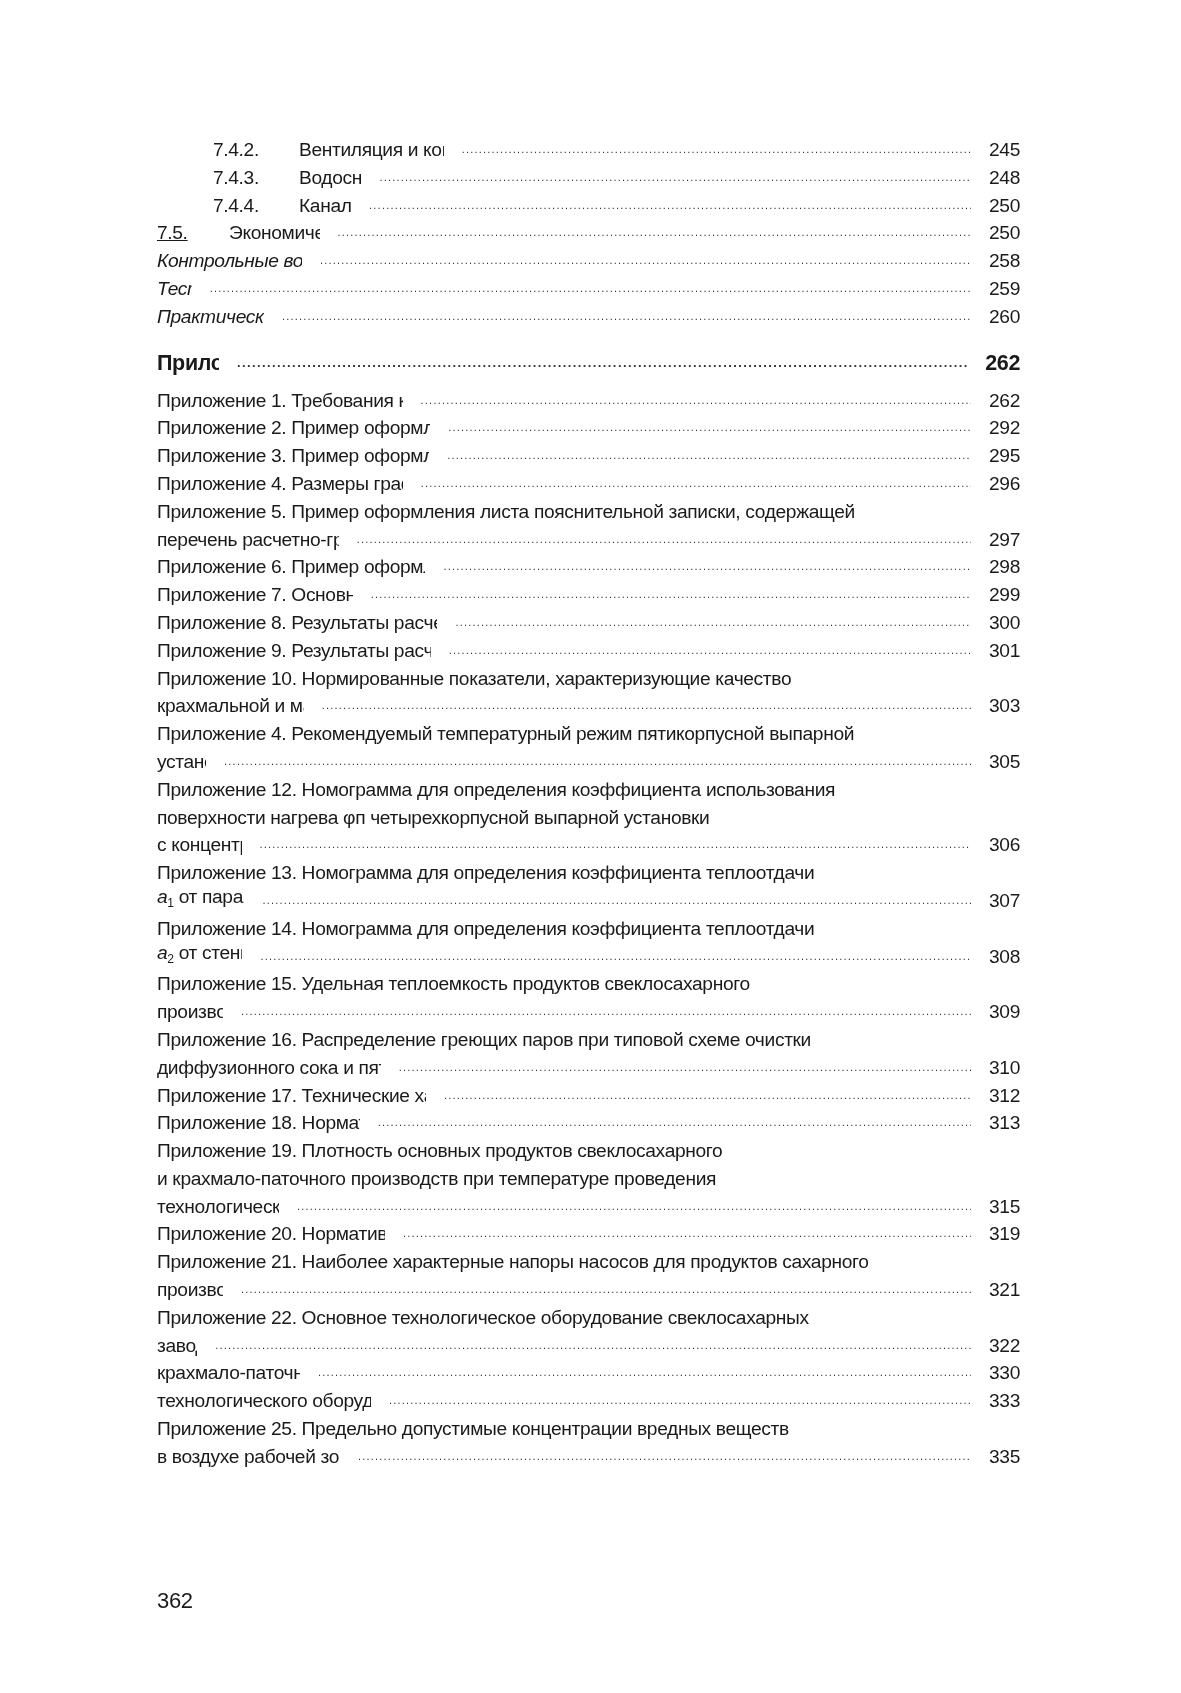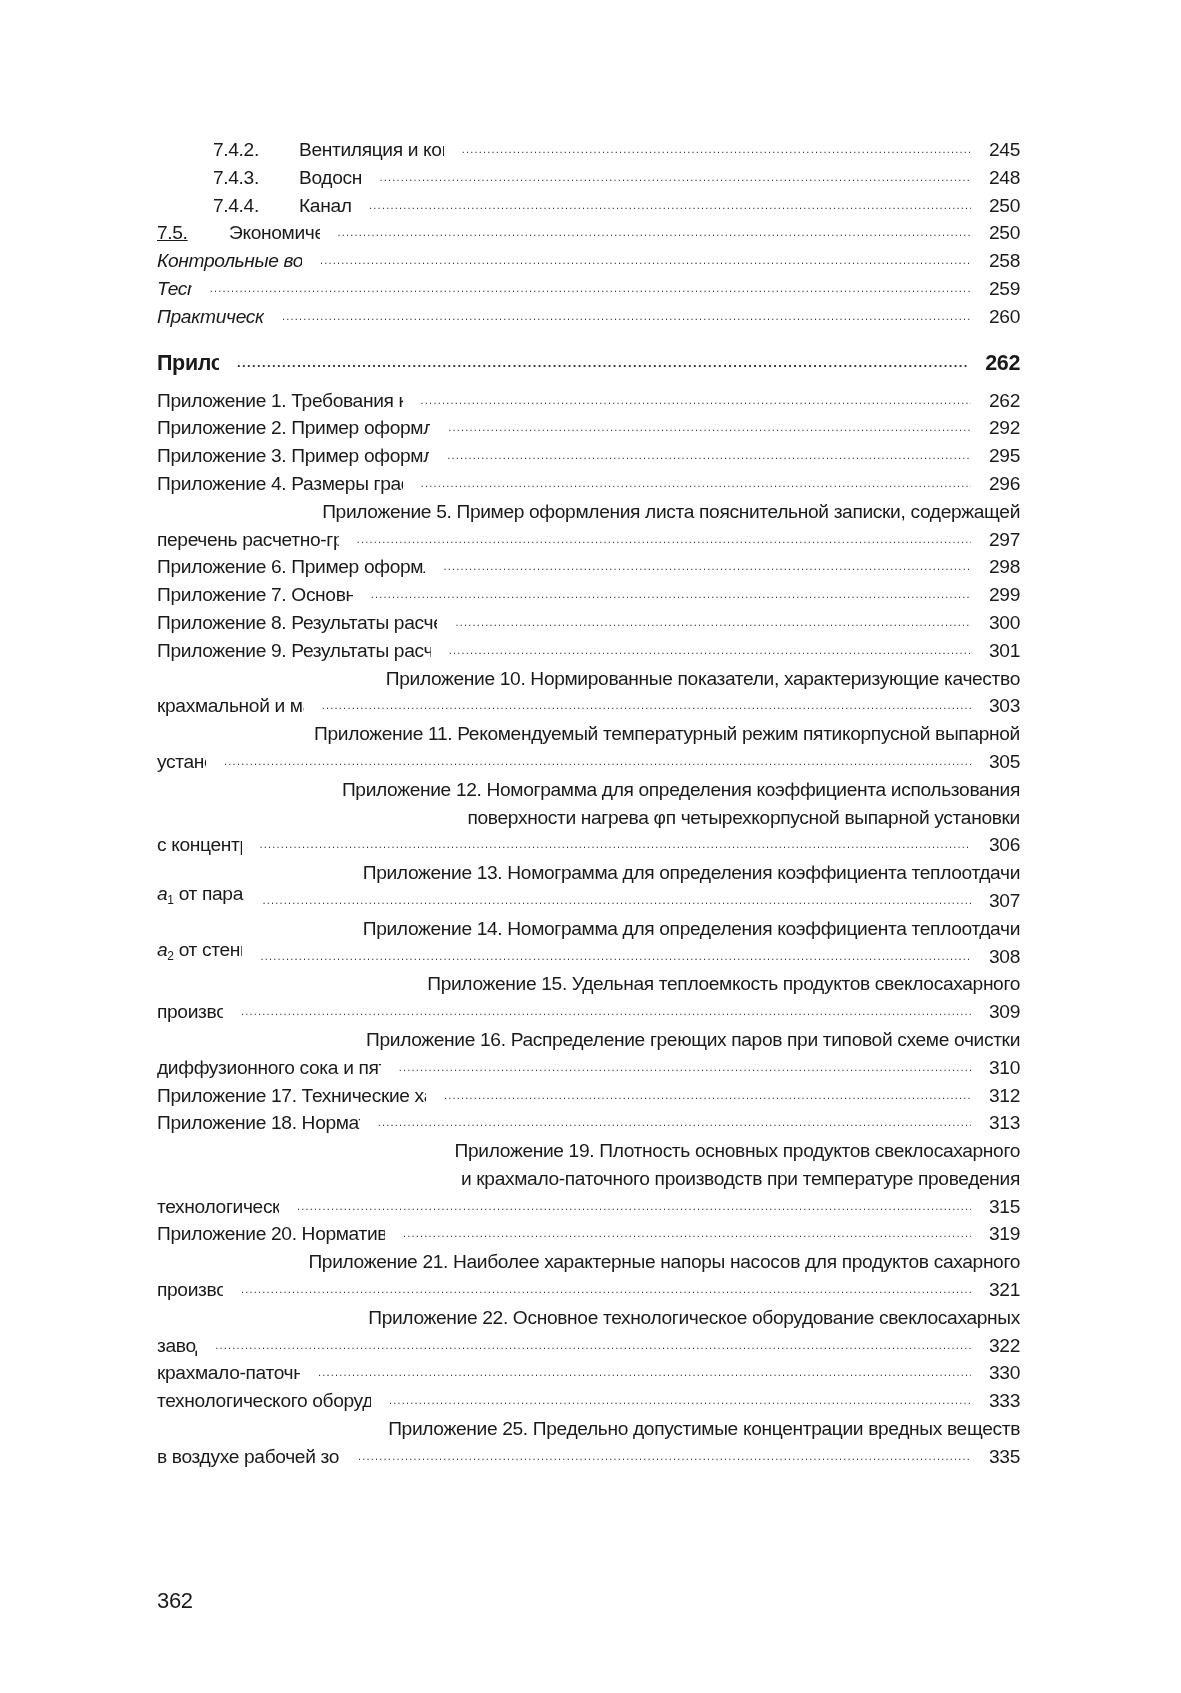--- a/index.html
+++ b/index.html
@@ -6,21 +6,21 @@
   body {
     width: 1181px; height: 1693px; position: relative; overflow: hidden;
     font-family: "Liberation Sans", "DejaVu Sans", sans-serif;
     color: #1a1a1a;
   }
   .toc {
     position: absolute; left: 157px; top: 136px; width: 863px;
     font-size: 19.2px; letter-spacing: -0.35px;
   }
   .row {
-    display: flex; align-items: flex-end; line-height: 27.8px; height: 27.8px; gap: 16px;
+    display: flex; align-items: center; line-height: 27.8px; height: 27.8px; gap: 16px;
   }
   .row .num { flex: 0 0 auto; white-space: pre; }
   .row .title { flex: 0 1 auto; white-space: nowrap; overflow: hidden; }
   .row .dots {
     flex: 1 1 auto; overflow: hidden; white-space: nowrap;
     margin: 0 2px; min-width: 8px;
     font-size: 11px; letter-spacing: 1.2px; color: #333;
   }
   .row .dots::before {
     content: "..................................................................................................................................................................................................................................................................................................................";
@@ -28,21 +28,21 @@
   .row .page { flex: 0 0 auto; text-align: right; }
   .lvl3 { padding-left: 56px; }
   .lvl3 .num { width: 70px; }
   .lvl2 .num { width: 56px; text-decoration: underline; }
   .italic .title { font-style: italic; }
   .head {
     margin-top: 16px; margin-bottom: 8px;
     font-weight: bold; font-size: 21.5px; height: 32px; line-height: 32px;
   }
   .head .dots { font-size: 13px; font-weight: bold; letter-spacing: 1.4px; }
-  .cont { line-height: 27.8px; height: 27.8px; white-space: nowrap; text-align: right; }
+  .cont { line-height: 27.8px; height: 27.8px; white-space: nowrap; }
   .sub { font-size: 12px; vertical-align: -4px; font-style: normal; }
   .italic-sym { font-style: italic; }
   .page-number {
     position: absolute; left: 157px; top: 1556px;
     font-size: 22px; letter-spacing: -0.3px; margin-top: 32px;
   }
 </style>
 </head>
 <body>
 
@@ -172,21 +172,21 @@
   <div>
     <div class="cont">Приложение 10. Нормированные показатели, характеризующие качество</div>
     <div class="row">
         <span class="title">крахмальной и мальтозной патоки</span>
         <span class="dots"></span>
         <span class="page">303</span>
       </div>
   </div>
 
   <div>
-    <div class="cont">Приложение 11. Рекомендуемый температурный режим пятикорпусной выпарной</div>
+    <div class="cont">Приложение 4. Рекомендуемый температурный режим пятикорпусной выпарной</div>
     <div class="row">
         <span class="title">установки</span>
         <span class="dots"></span>
         <span class="page">305</span>
       </div>
   </div>
 
   <div>
     <div class="cont">Приложение 12. Номограмма для определения коэффициента использования</div>
     <div class="cont">поверхности нагрева φп четырехкорпусной выпарной установки</div>

